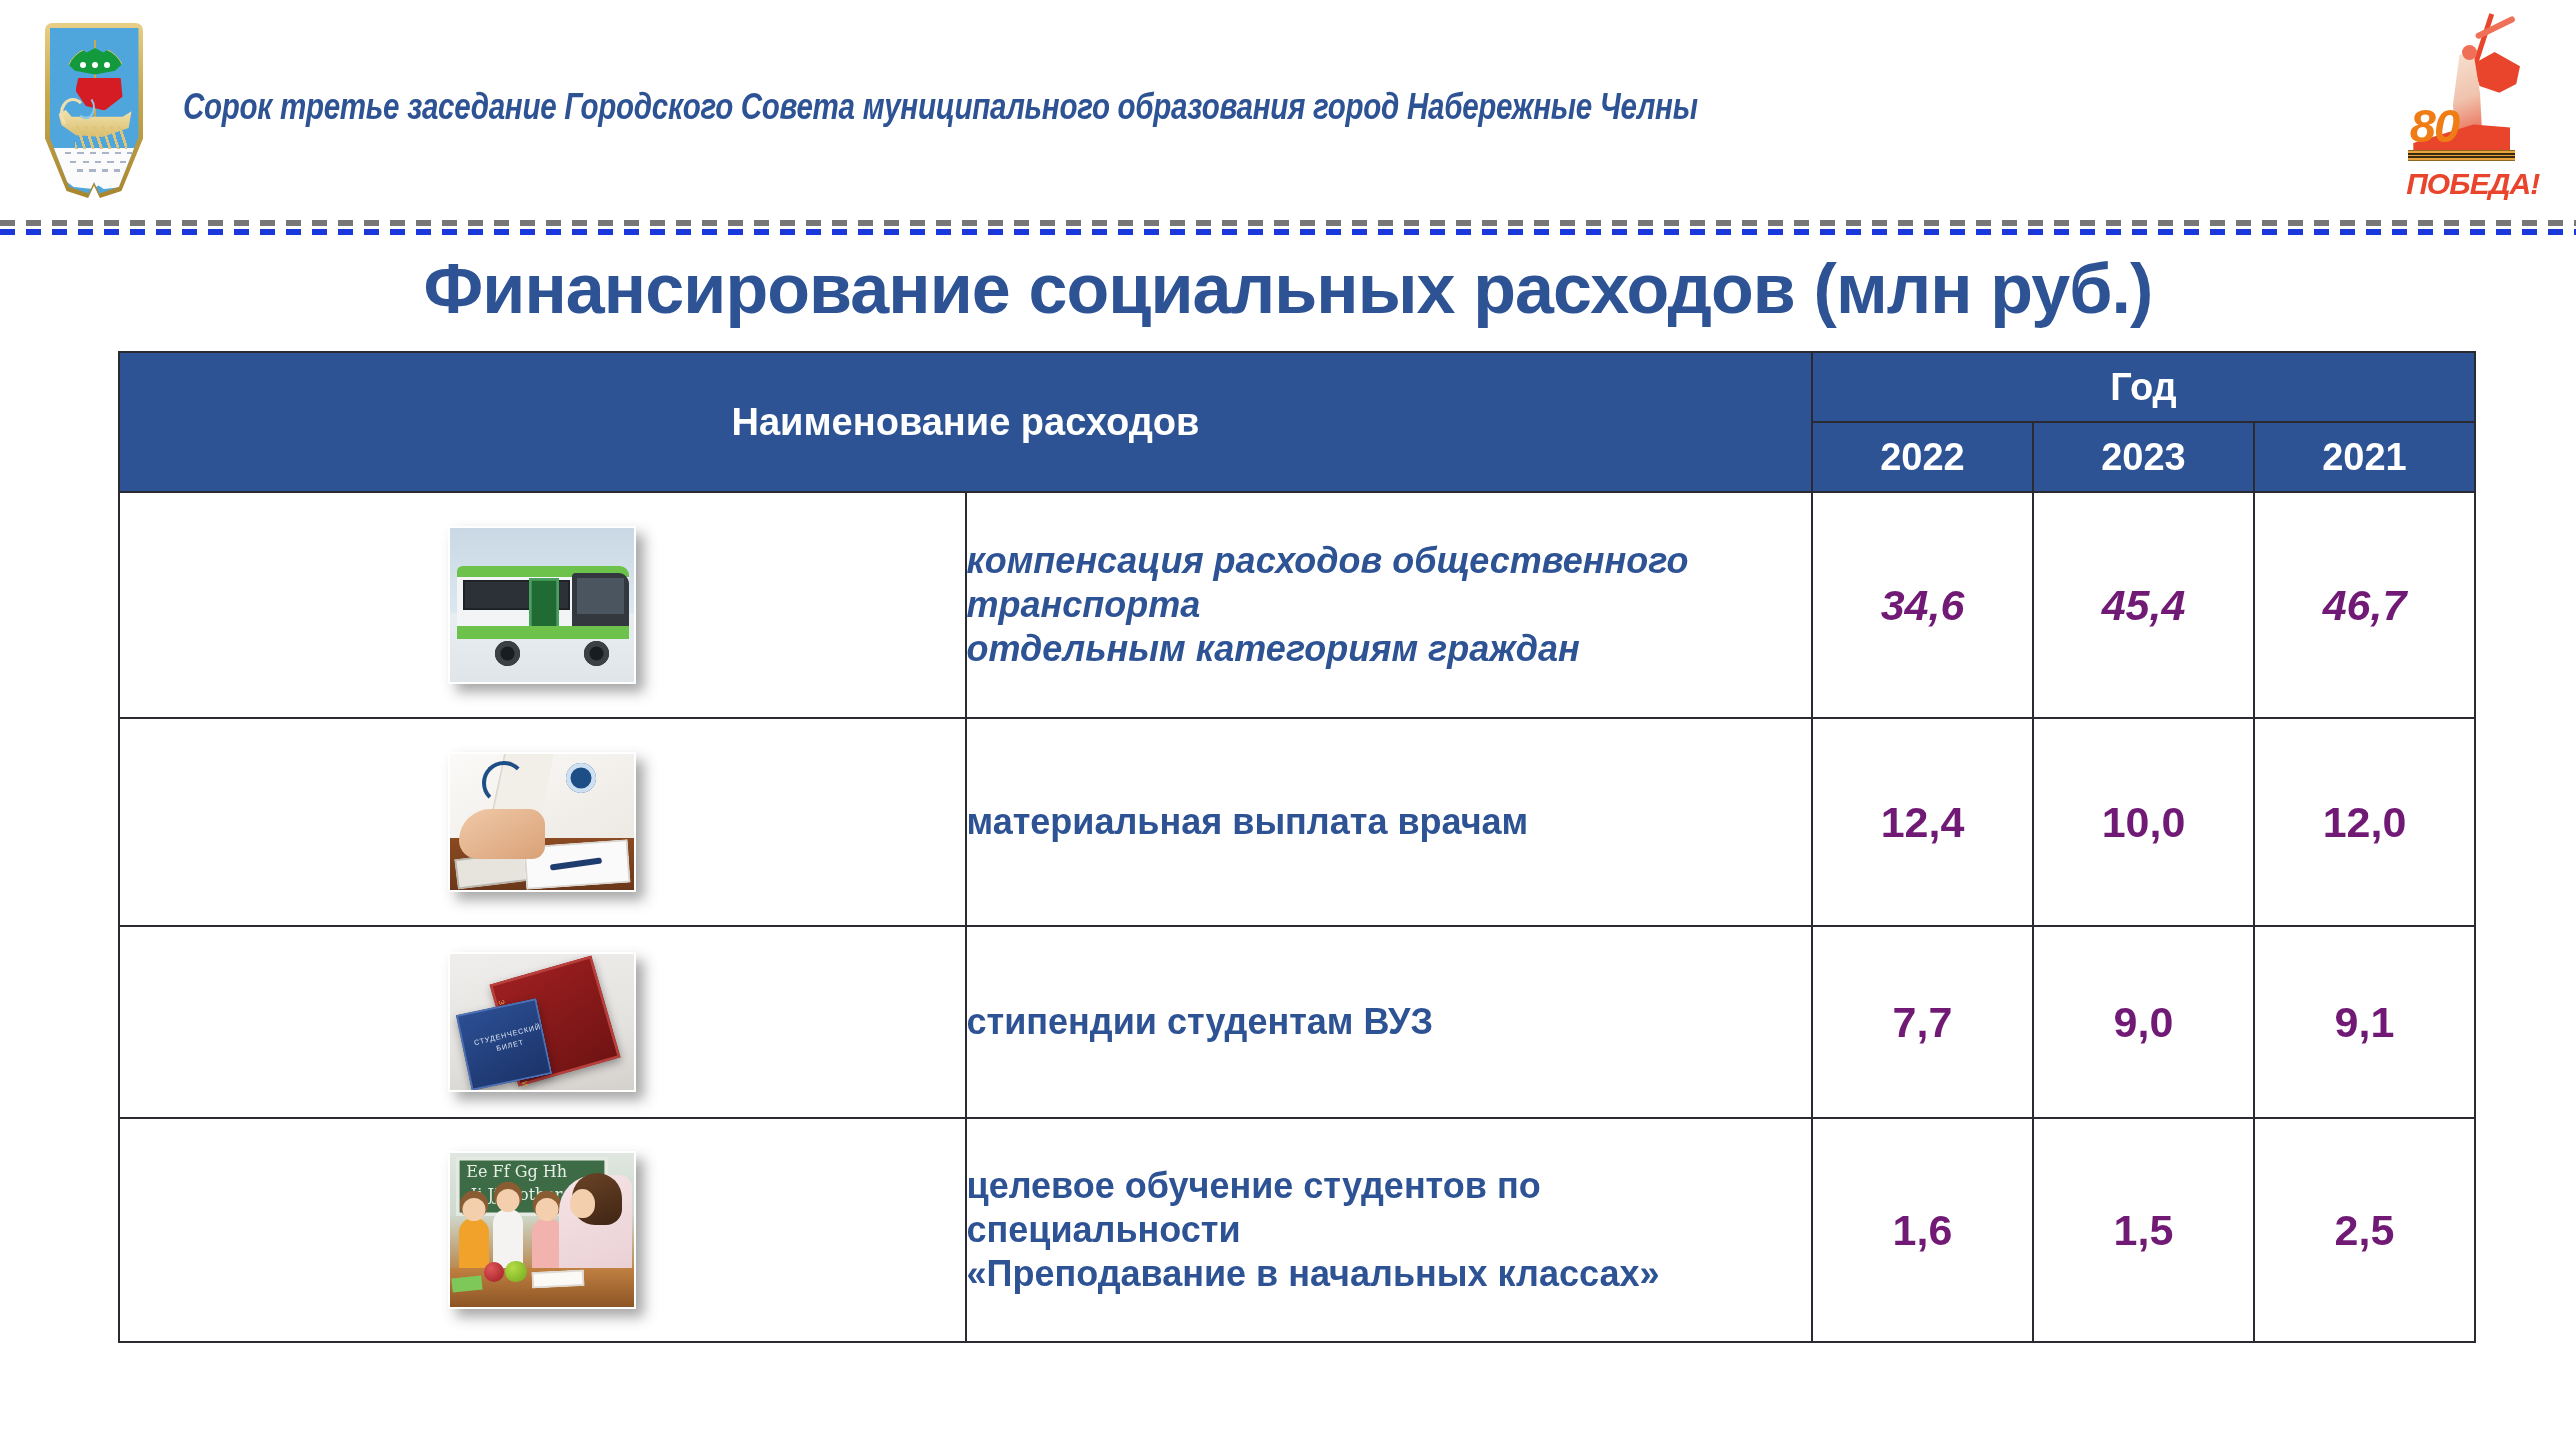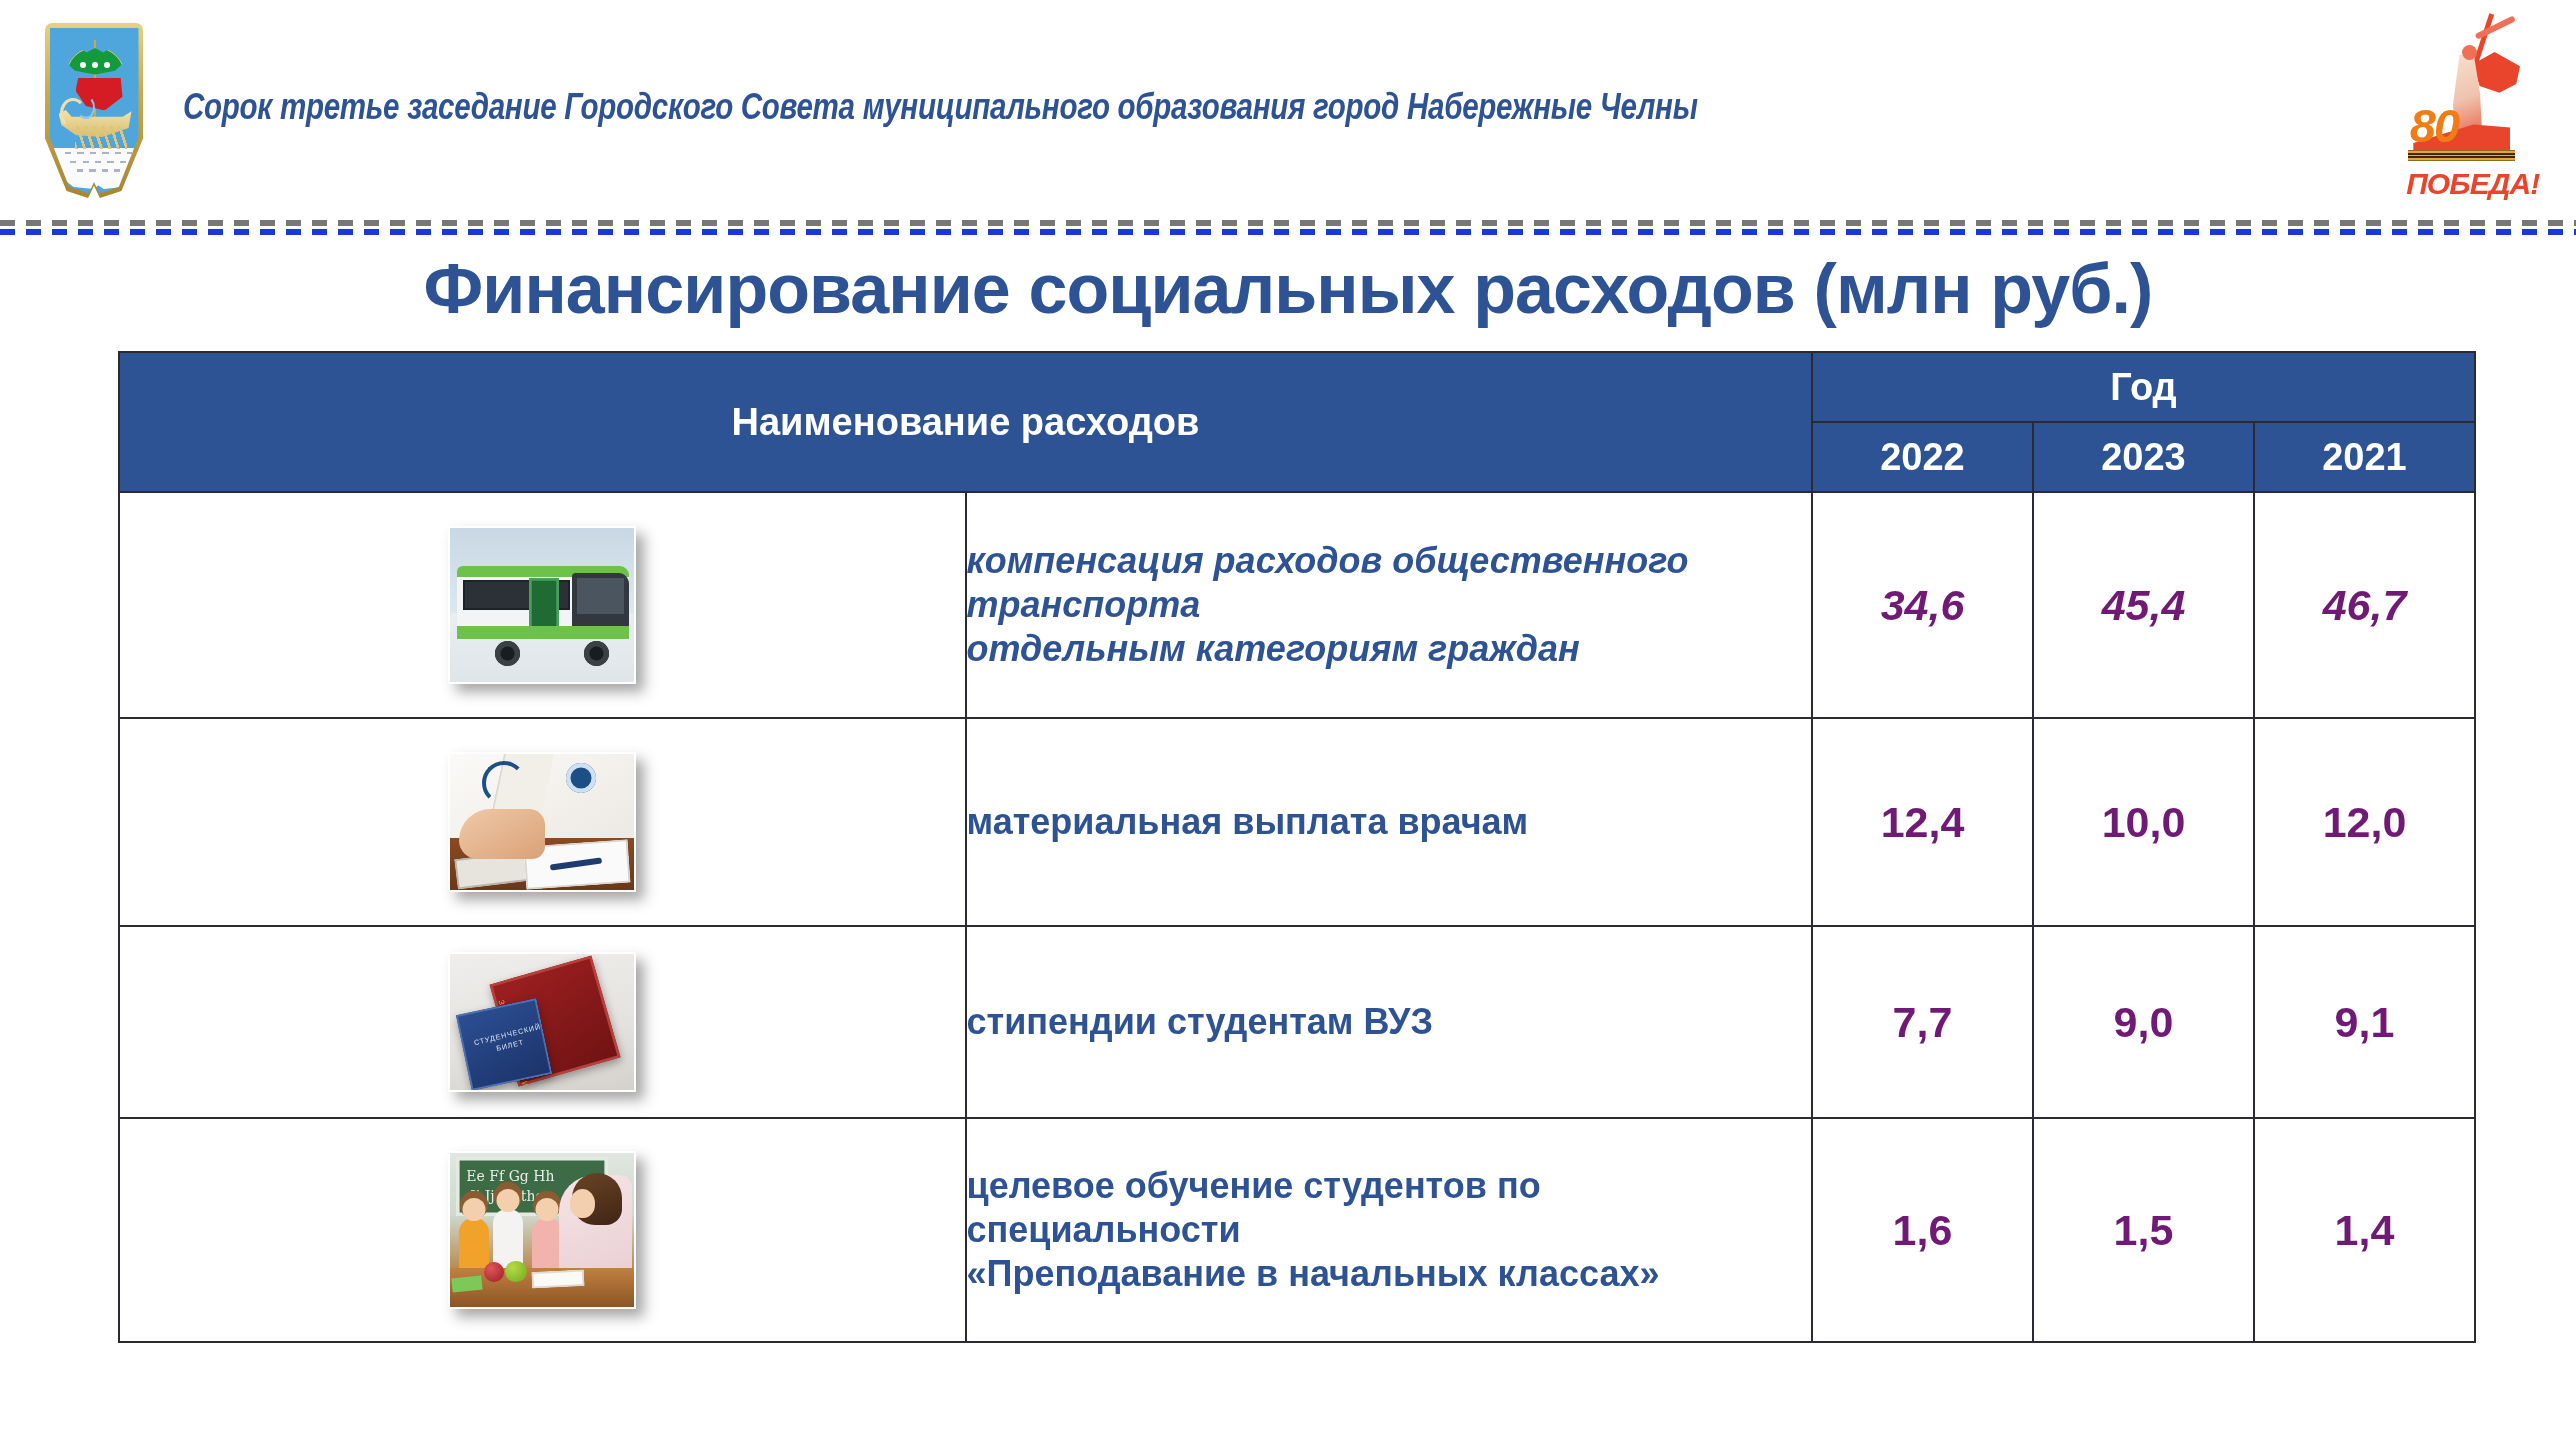--- a/index.html
+++ b/index.html
@@ -351,22 +351,22 @@
     transform: rotate(-2deg);
   }
 
   
   .t-class { background: linear-gradient(180deg,#dfe7e0 0%,#cfd9cd 40%,#b98a52 75%,#8e5e2e 100%); }
   .t-class .board {
     position: absolute; left: 5.4px; top: 3.6px; width: 152px; height: 59px;
     background: #3c6b46; box-shadow: inset 0 0 0 3.6px #e4e9e2;
   }
   .t-class .chalk {
-    position: absolute; left: 10.7px; top: 9px;
-    color: #e8efe6; font-size: 14px; line-height: 1.45;
+    position: absolute; left: 10.7px; top: 3px;
+    color: #e8efe6; font-size: 16px; line-height: 1.45;
     font-family: "DejaVu Serif", serif;
   }
   .t-class .teacher {
     position: absolute; right: 1.8px; top: 21.5px; width: 73px; height: 114px;
     background: linear-gradient(160deg,#f6e4e6,#e8cdd2);
     border-radius: 36px 12.5px 0 0;
   }
   .t-class .t-hair {
     position: absolute; right: 12.5px; top: 19.7px; width: 50px; height: 52px;
     background: linear-gradient(160deg,#6b4326,#3f2514); border-radius: 25px 25px 16px 23px;
@@ -560,18 +560,18 @@
           <div class="apple-g"></div>
           <div class="book"></div>
         </div>
       </td>
       <td class="cell-label">
         <div>целевое обучение студентов по специальности</div>
         <div>«Преподавание в начальных классах»</div>
       </td>
       <td class="cell-value">1,6</td>
       <td class="cell-value">1,5</td>
-      <td class="cell-value">1,4</td>
+      <td class="cell-value">2,5</td>
     </tr>
 
   </tbody>
 </table>
 
 
 </body></html>

